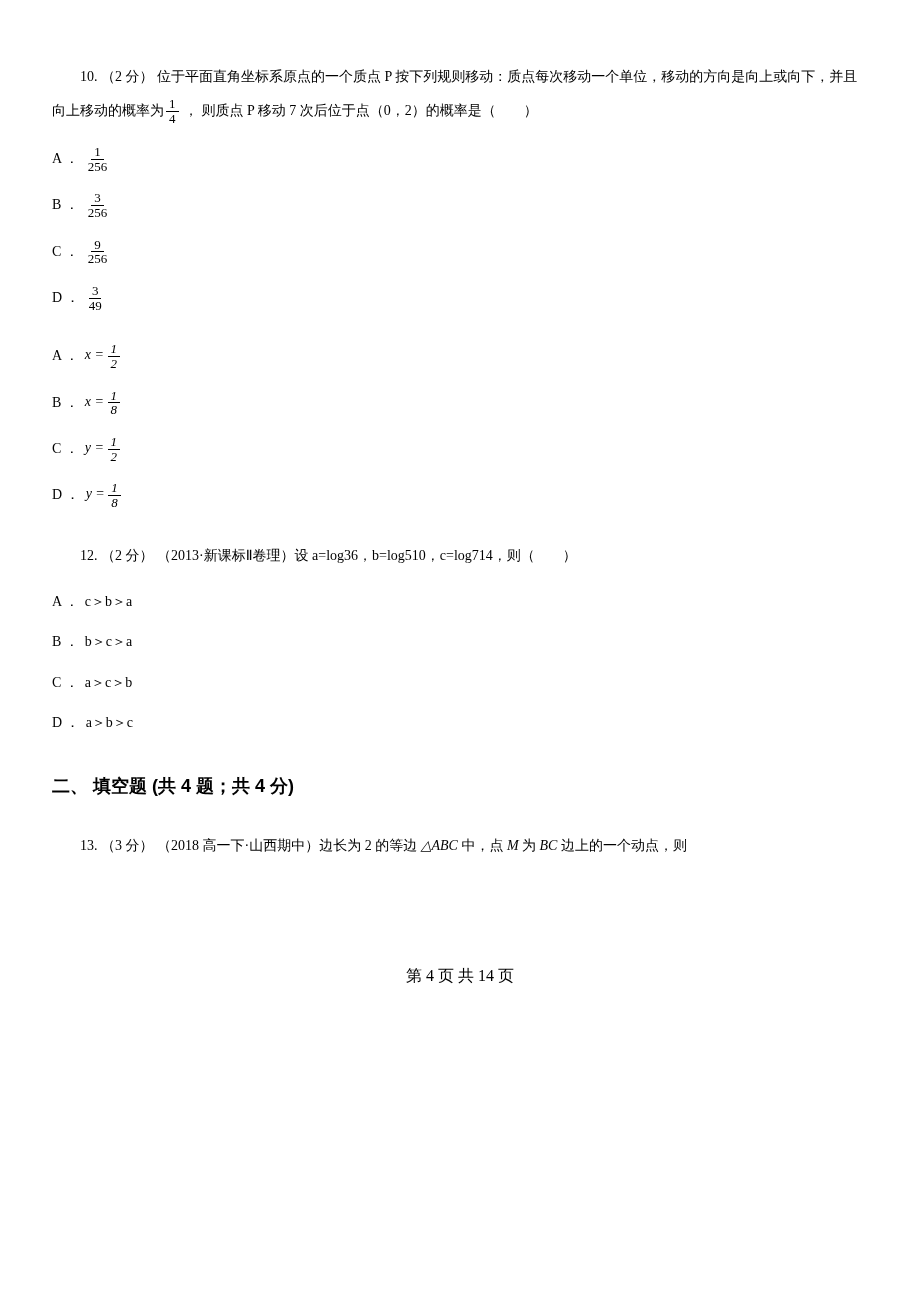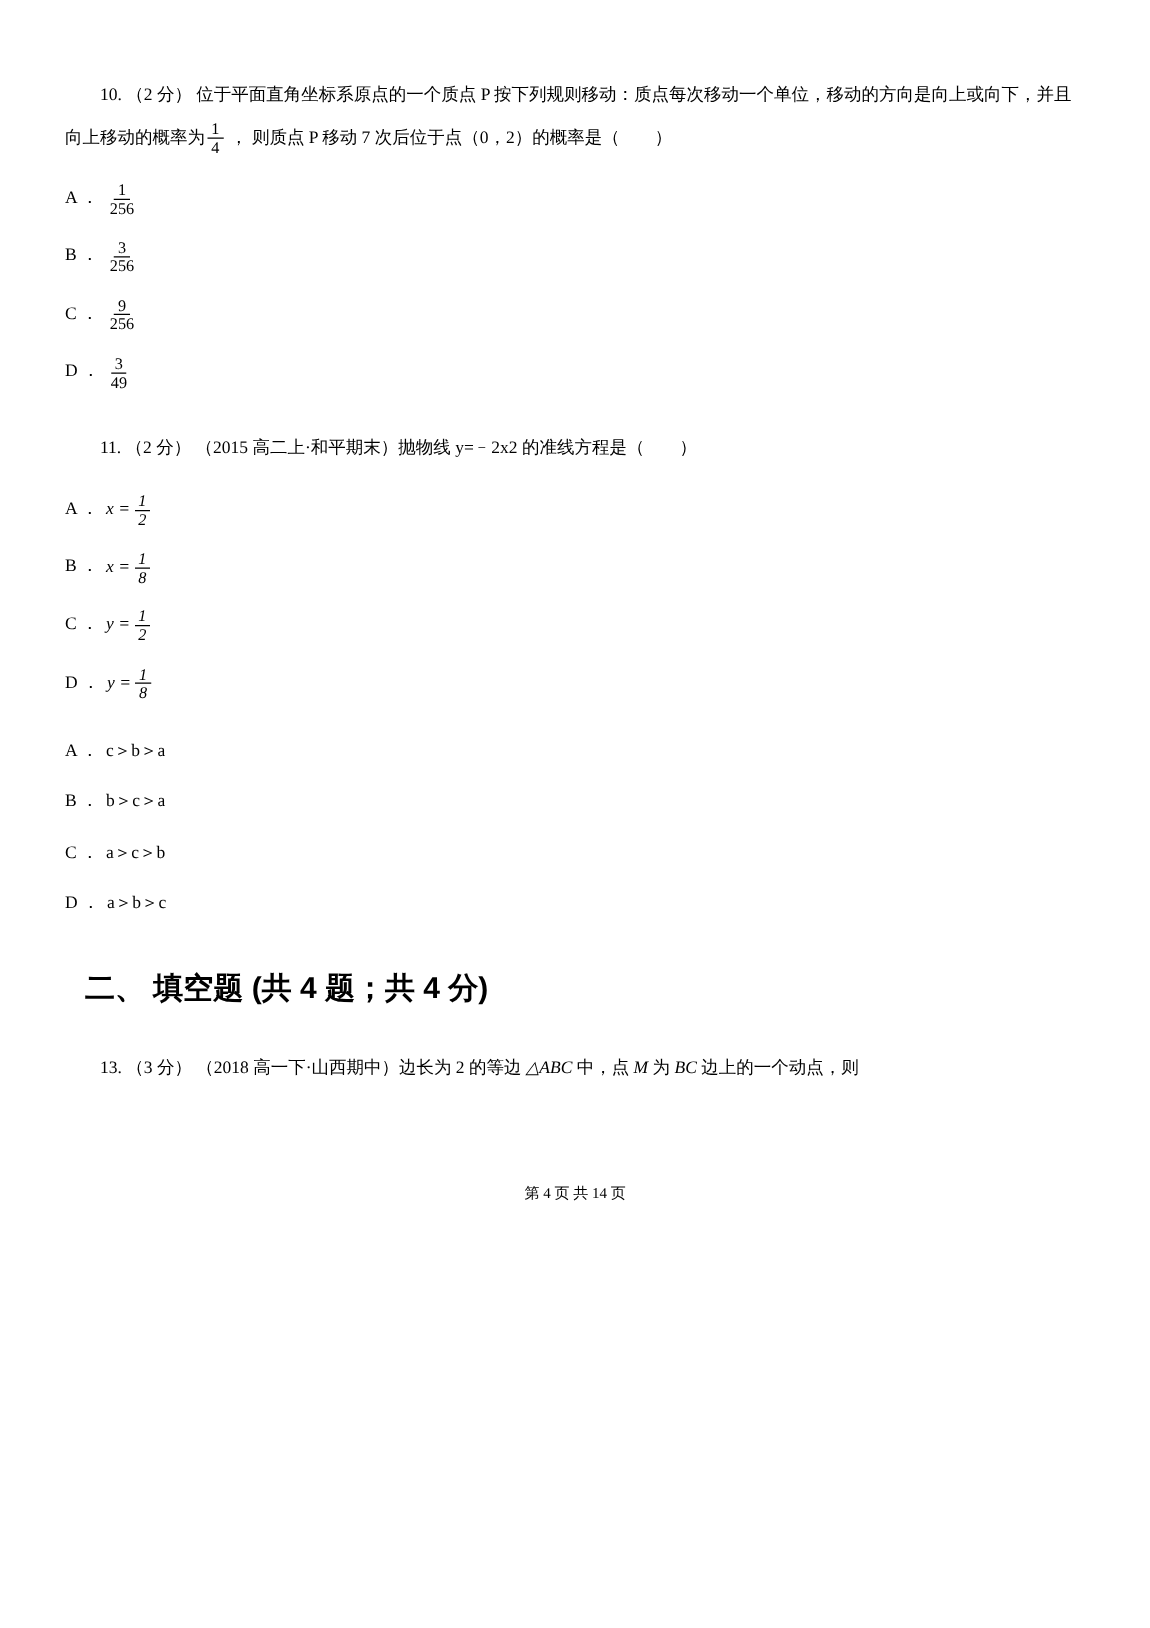--- a/index.html
+++ b/index.html
@@ -54,36 +54,36 @@
     }
     .frac .num {
       border-bottom: 1px solid #000;
       padding: 0 3px;
     }
     .frac .den {
       padding: 0 3px;
     }
     .section-header {
       font-family: "SimHei", "黑体", sans-serif;
-      font-size: 24px;
+      font-size: 18px;
       font-weight: bold;
-      margin: 38px 0 28px 16px;
+      margin: 38px 0 28px 0;
     }
     .blank-line {
       display: inline-block;
       border-bottom: 1px solid #000;
       width: 60px;
       height: 1em;
       vertical-align: baseline;
       margin: 0 4px;
     }
     .page-footer {
       text-align: center;
-      font-size: 12px;
-      margin-top: 72px;
+      font-size: 16px;
+      margin-top: 100px;
       font-family: "SimSun", "宋体", serif;
     }
     .italic-math {
       font-style: italic;
       font-family: "Times New Roman", serif;
     }
     .vec {
       position: relative;
       display: inline-block;
       font-style: italic;
@@ -142,21 +142,20 @@
     <span class="opt-content">
       <span class="frac">
           <span class="num">3</span>
           <span class="den">49</span>
         </span>
     </span>
   </div>
 </div>
 
 <div class="question-block" style="margin-top:30px;">
-  <div class="question-text">11. （2 分） （2015 高二上·和平期末）抛物线 y=﹣2x2 的准线方程是（　　）</div>
   <div class="option-row">
     <span class="opt-letter">A ．</span>
     <span class="opt-content italic-math">
       <span>x =</span>
       <span class="frac">
           <span class="num">1</span>
           <span class="den">2</span>
         </span>
     </span>
   </div>
@@ -186,20 +185,21 @@
       <span>y =</span>
       <span class="frac">
           <span class="num">1</span>
           <span class="den">8</span>
         </span>
     </span>
   </div>
 </div>
 
 <div class="question-block" style="margin-top:30px;">
+  <div class="question-text">12. （2 分） （2013·新课标Ⅱ卷理）设 a=log36，b=log510，c=log714，则（　　）</div>
   <div class="option-row">
     <span class="opt-letter">A ．</span>
     <span class="opt-content">c＞b＞a</span>
   </div>
   <div class="option-row">
     <span class="opt-letter">B ．</span>
     <span class="opt-content">b＞c＞a</span>
   </div>
   <div class="option-row">
     <span class="opt-letter">C ．</span>

